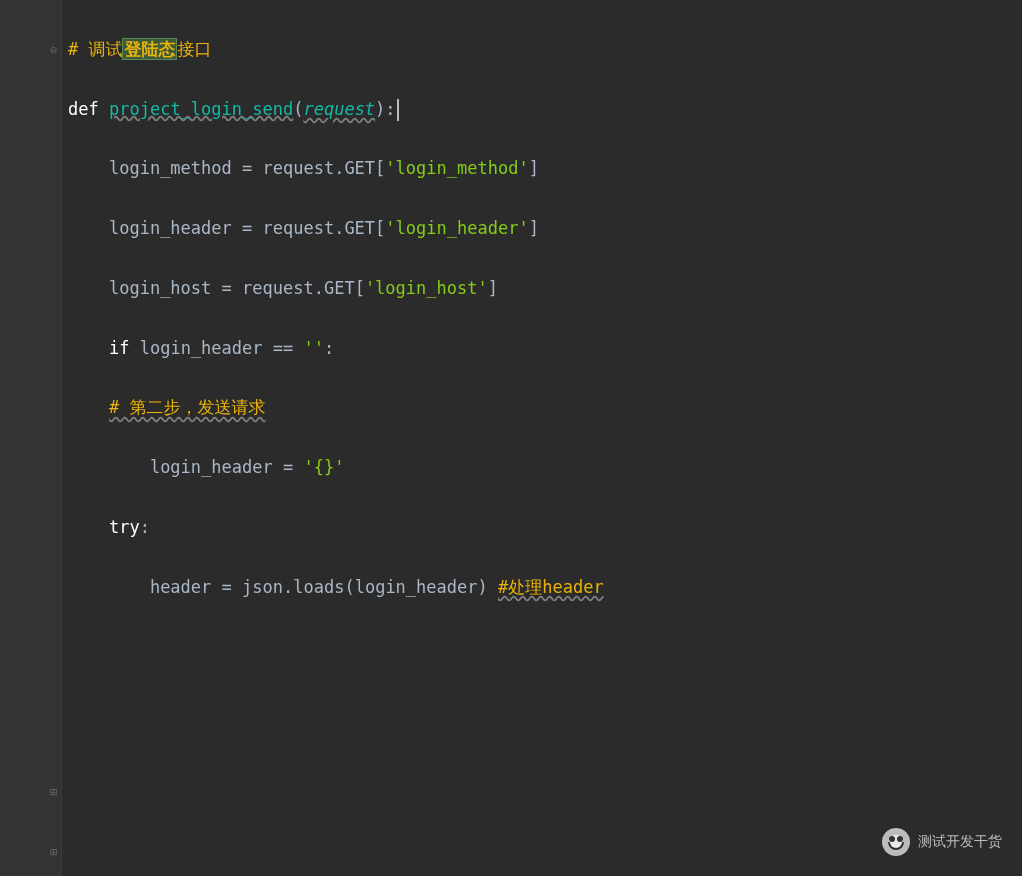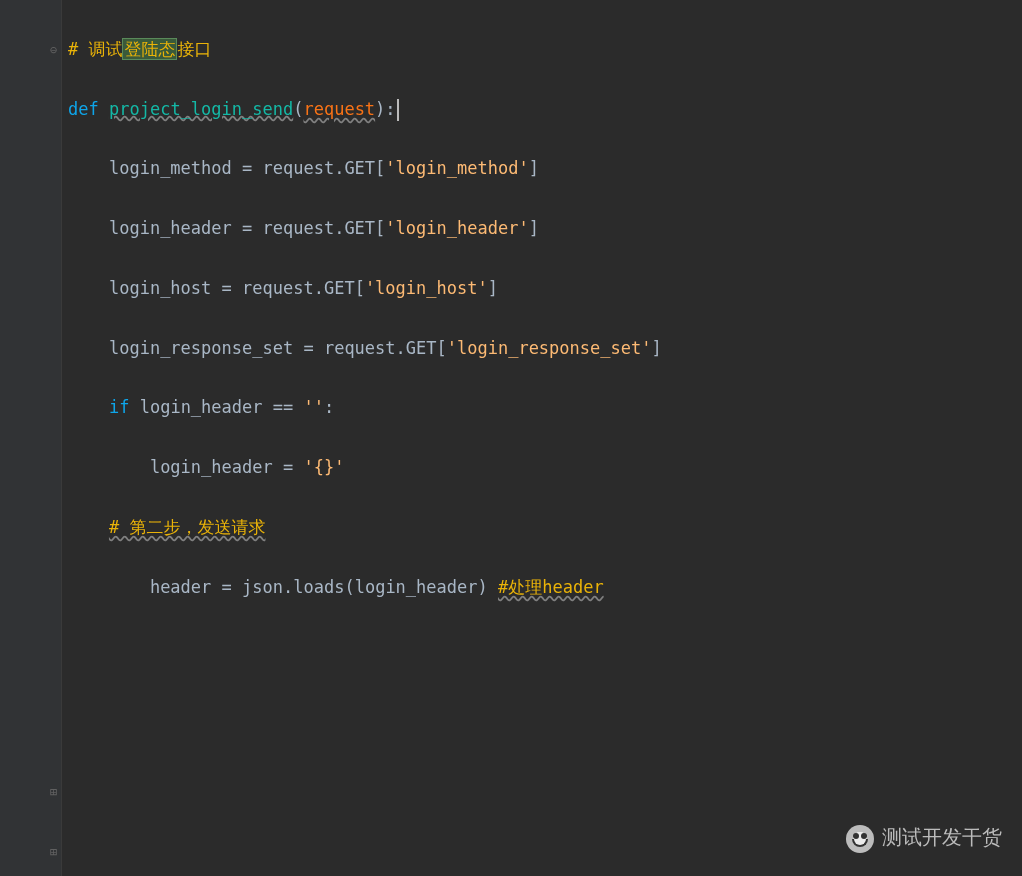--- a/index.html
+++ b/index.html
@@ -41,49 +41,50 @@
       top: 4px;
       right: 0;
       white-space: pre;
     }
     .line {
       display: block;
       height: 30px;
       line-height: 30px;
     }
     .comment { color: #eab308; }
-    .keyword { color: #0ea5e9; }
+    .keyword { color: #ffffff; }
     .def-name { color: #14b8a6; text-decoration: underline wavy #808080; }
-    .param { color: #f97316; }
-    .string { color: #fdba74; }
+    .param { color: #14b8a6; font-style: italic; }
+    .string { color: #84cc16; }
     .identifier { color: #a9b7c6; }
     .wavy { text-decoration: underline wavy #808080; text-underline-offset: 3px; }
     .highlight-box {
       background: #3a5a3a;
       border: 1px solid #5a8a5a;
       padding: 0 1px;
+      font-weight: bold;
     }
     .cursor-caret {
       display: inline-block;
       width: 2px;
       height: 22px;
       background: #bbb;
       vertical-align: middle;
       margin-left: 1px;
     }
     .watermark {
       position: absolute;
       bottom: 20px;
       right: 20px;
       display: flex;
       align-items: center;
       gap: 8px;
       color: #ccc;
-      font-family: Liberation Mono, monospace;
-      font-size: 20px;
+      font-family: Liberation Serif, serif;
+      font-size: 14px;
       opacity: 0.9;
     }
     .watermark-icon {
       width: 28px;
       height: 28px;
       border-radius: 50%;
       background: radial-gradient(circle, #fff 35%, #ccc 36%, #ccc 100%);
       display: flex;
       align-items: center;
       justify-content: center;
@@ -116,24 +117,24 @@
   <span class="fold-marker" style="top:782px;">⊞</span>
   <span class="fold-marker" style="top:842px;">⊞</span>
 </div>
 
 <div class="code-area">
 <span class="line"><span class="comment"># 调试</span><span class="comment highlight-box">登陆态</span><span class="comment">接口</span></span>
 <span class="line"><span class="keyword">def</span><span> </span><span class="def-name">project_login_send</span><span>(</span><span class="param wavy">request</span><span>):</span><span class="cursor-caret"></span></span>
 <span class="line">    <span class="identifier">login_method</span> = <span>request.GET</span>[<span class="string">'login_method'</span>]</span>
 <span class="line">    <span class="identifier">login_header</span> = <span>request.GET</span>[<span class="string">'login_header'</span>]</span>
 <span class="line">    <span class="identifier">login_host</span> = <span>request.GET</span>[<span class="string">'login_host'</span>]</span>
-<span class="line">    <span class="identifier">login_response_set</span> = <span>request.GET</span>[<span class="string">'login_response_set'</span>]</span>
 <span class="line">    <span class="keyword">if</span> <span>login_header</span> <span>==</span> <span class="string">''</span><span>:</span></span>
+<span class="line">    <span class="comment wavy"># 第二步，发送请求</span></span>
 <span class="line">        <span>login_header</span> <span>=</span> <span class="string">'{}'</span></span>
-<span class="line">    <span class="comment wavy"># 第二步，发送请求</span></span>
+<span class="line">    <span class="keyword">try</span>:</span>
 <span class="line">        <span>header</span> <span>=</span> <span>json.loads</span>(<span>login_header</span>) <span class="comment wavy">#处理header</span></span>
 
 
 
 
 
 
 
 
 

